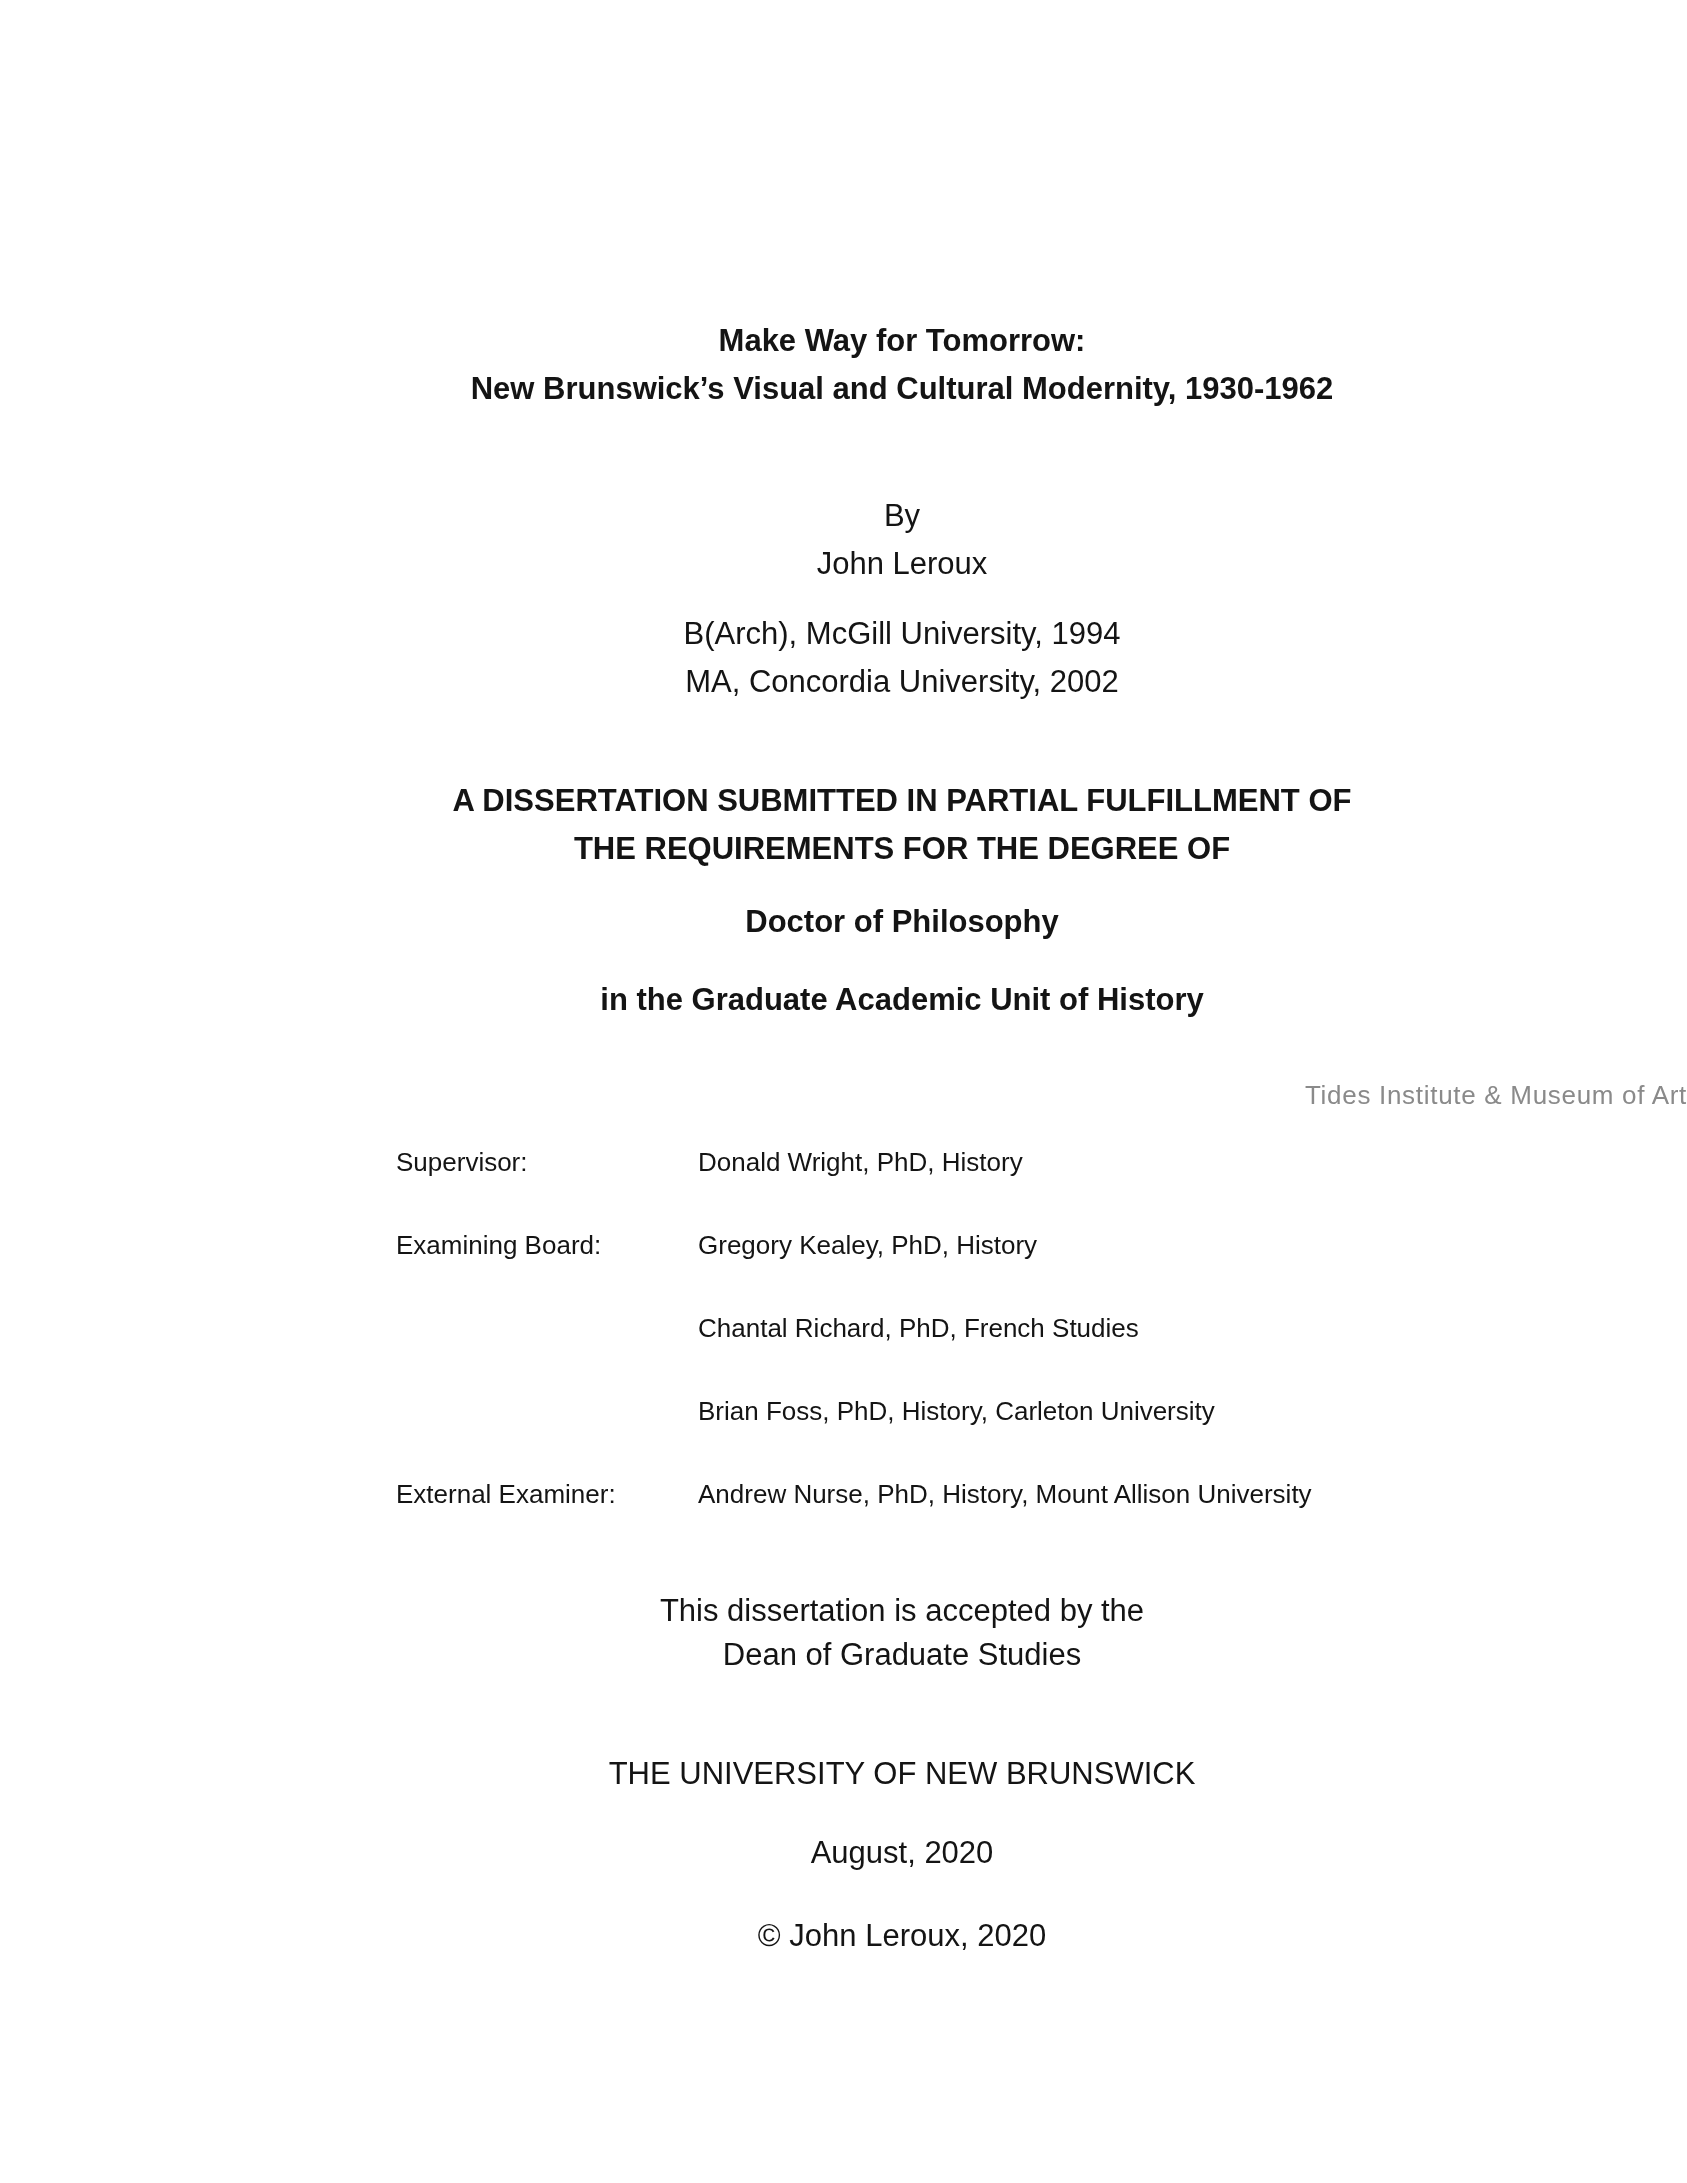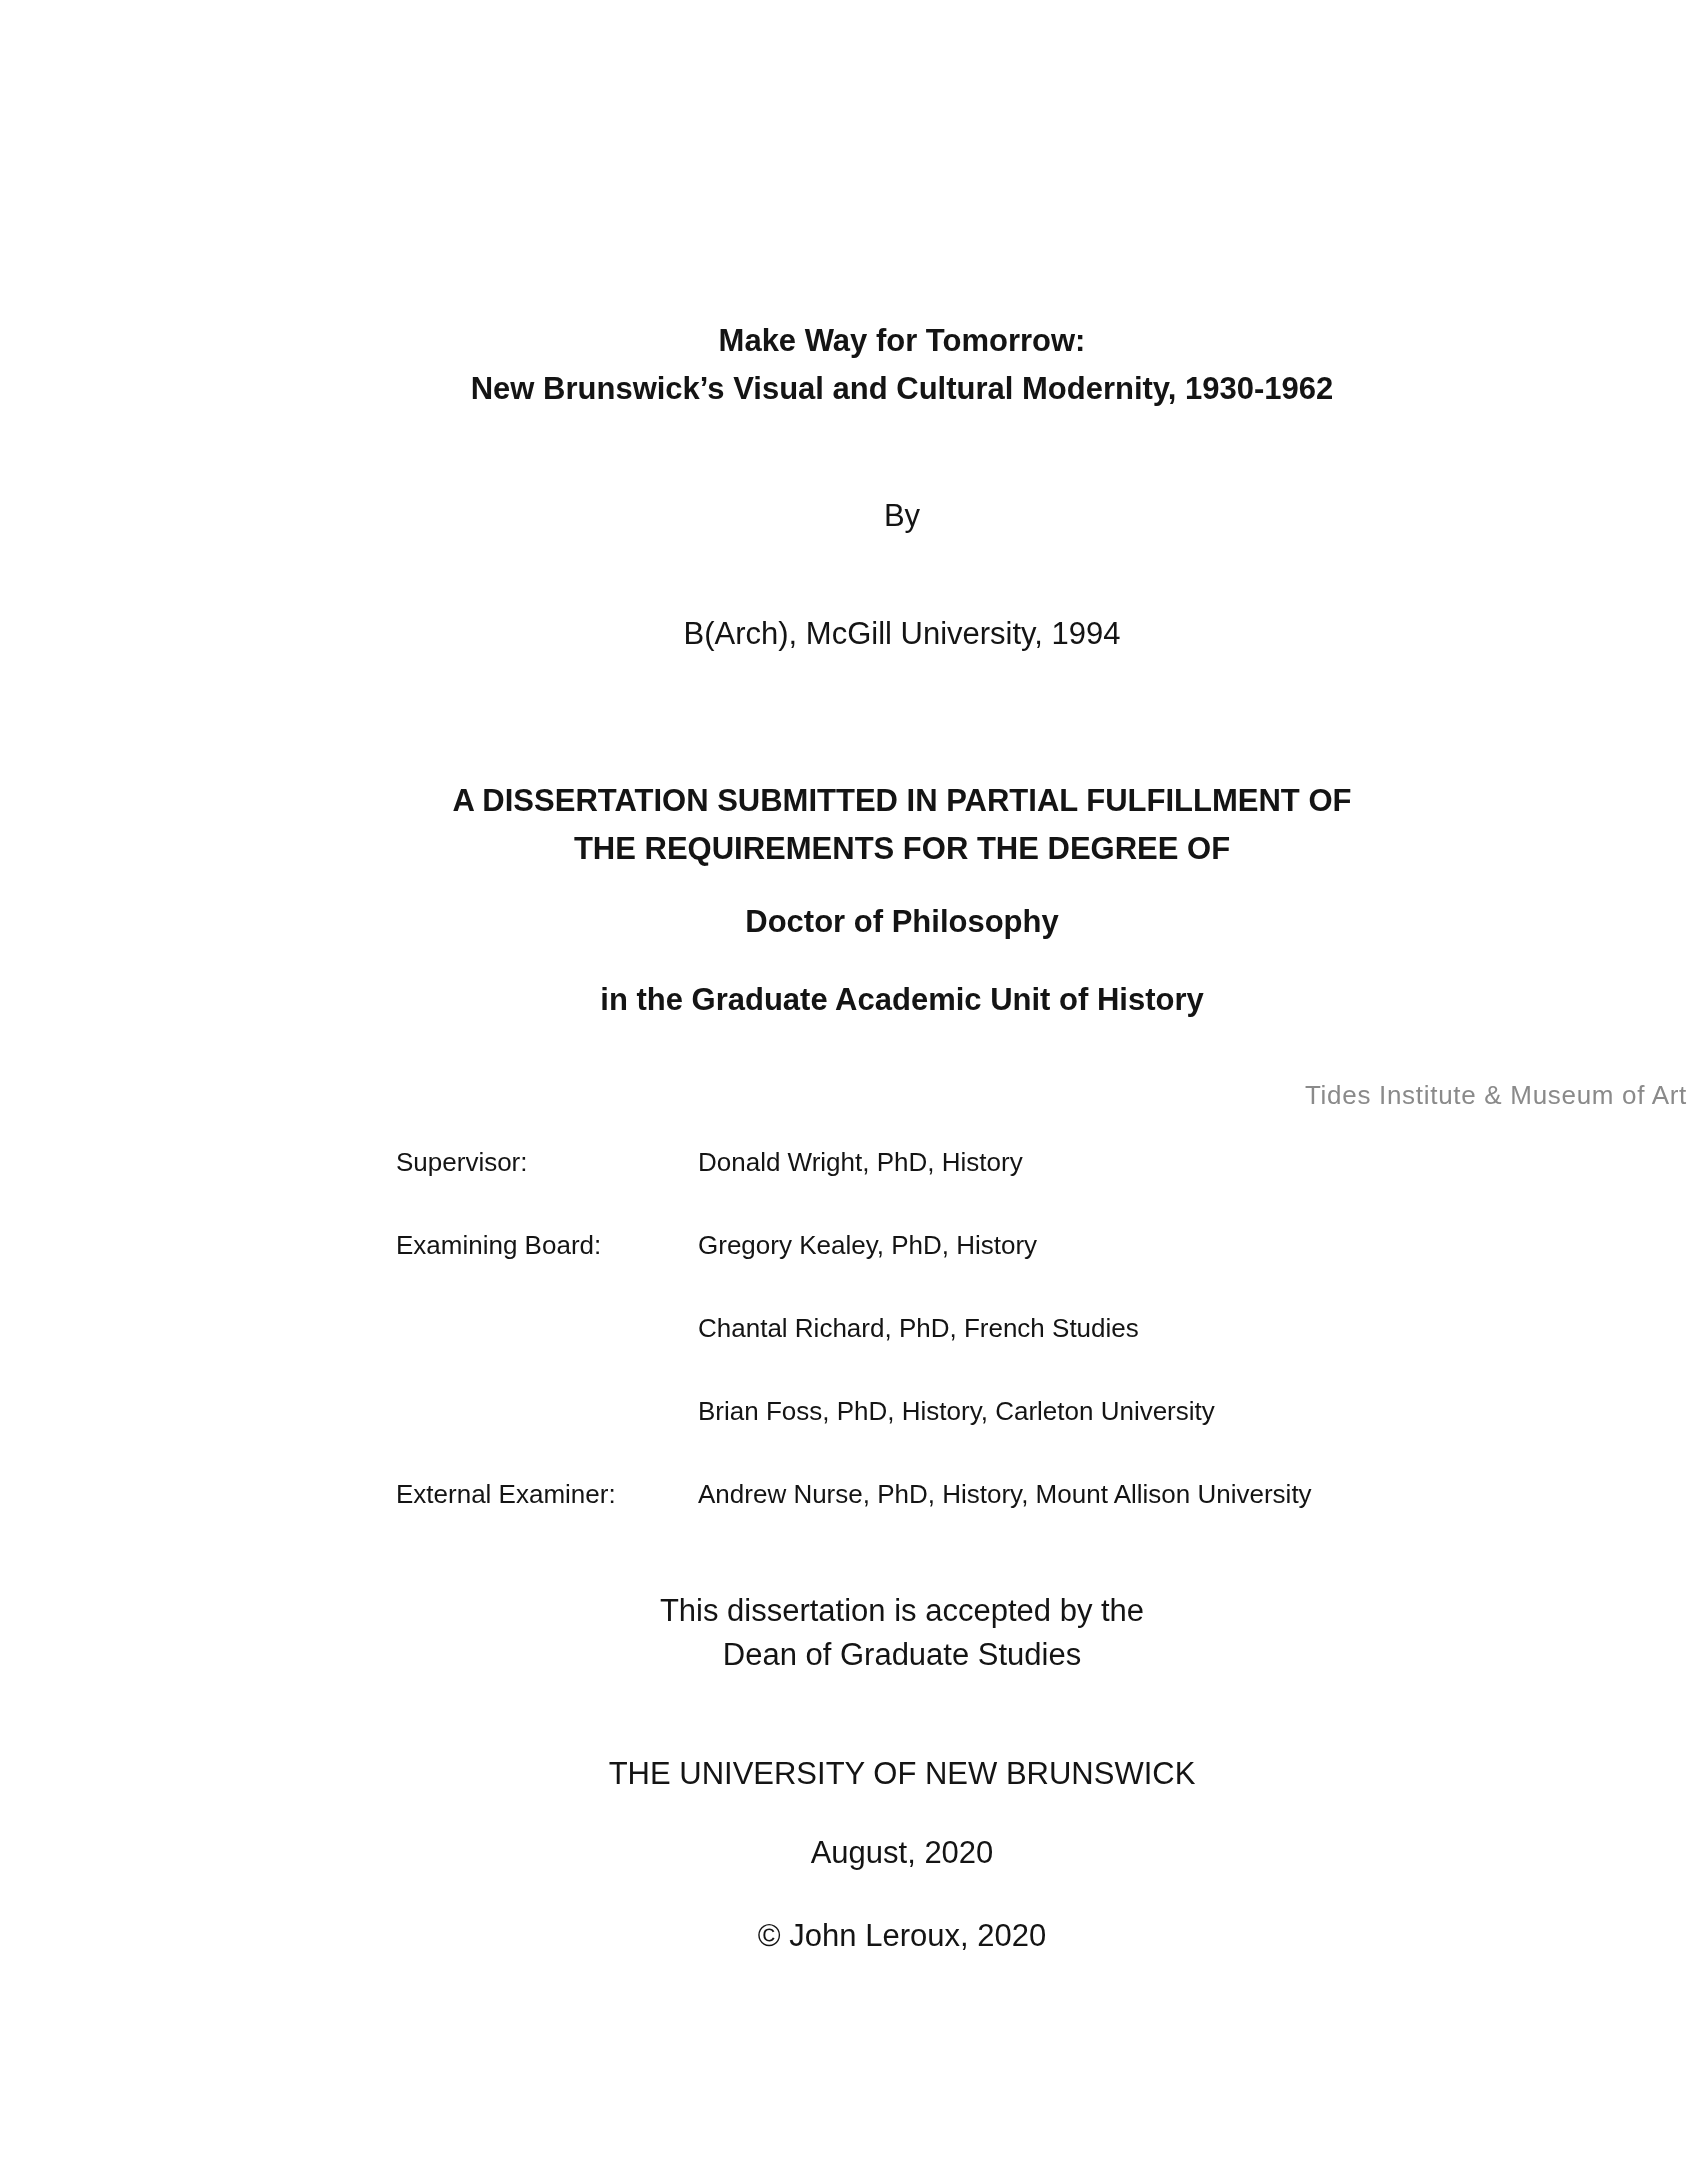--- a/index.html
+++ b/index.html
@@ -52,24 +52,26 @@
 
 <div class="page">
 
   <div class="center-col bold" style="top:317px">
     <div>Make Way for Tomorrow:</div>
     <div>New Brunswick’s Visual and Cultural Modernity, 1930-1962</div>
   </div>
 
   <div class="center-col" style="top:492px">
     <div>By</div>
+    <div>John Leroux</div>
   </div>
 
   <div class="center-col" style="top:610px">
     <div>B(Arch), McGill University, 1994</div>
+    <div>MA, Concordia University, 2002</div>
   </div>
 
   <div class="center-col bold" style="top:777px">
     <div>A DISSERTATION SUBMITTED IN PARTIAL FULFILLMENT OF</div>
     <div>THE REQUIREMENTS FOR THE DEGREE OF</div>
   </div>
 
   <div class="center-col bold" style="top:898px">Doctor of Philosophy</div>
 
   <div class="center-col bold" style="top:976px">in the Graduate Academic Unit of History</div>

